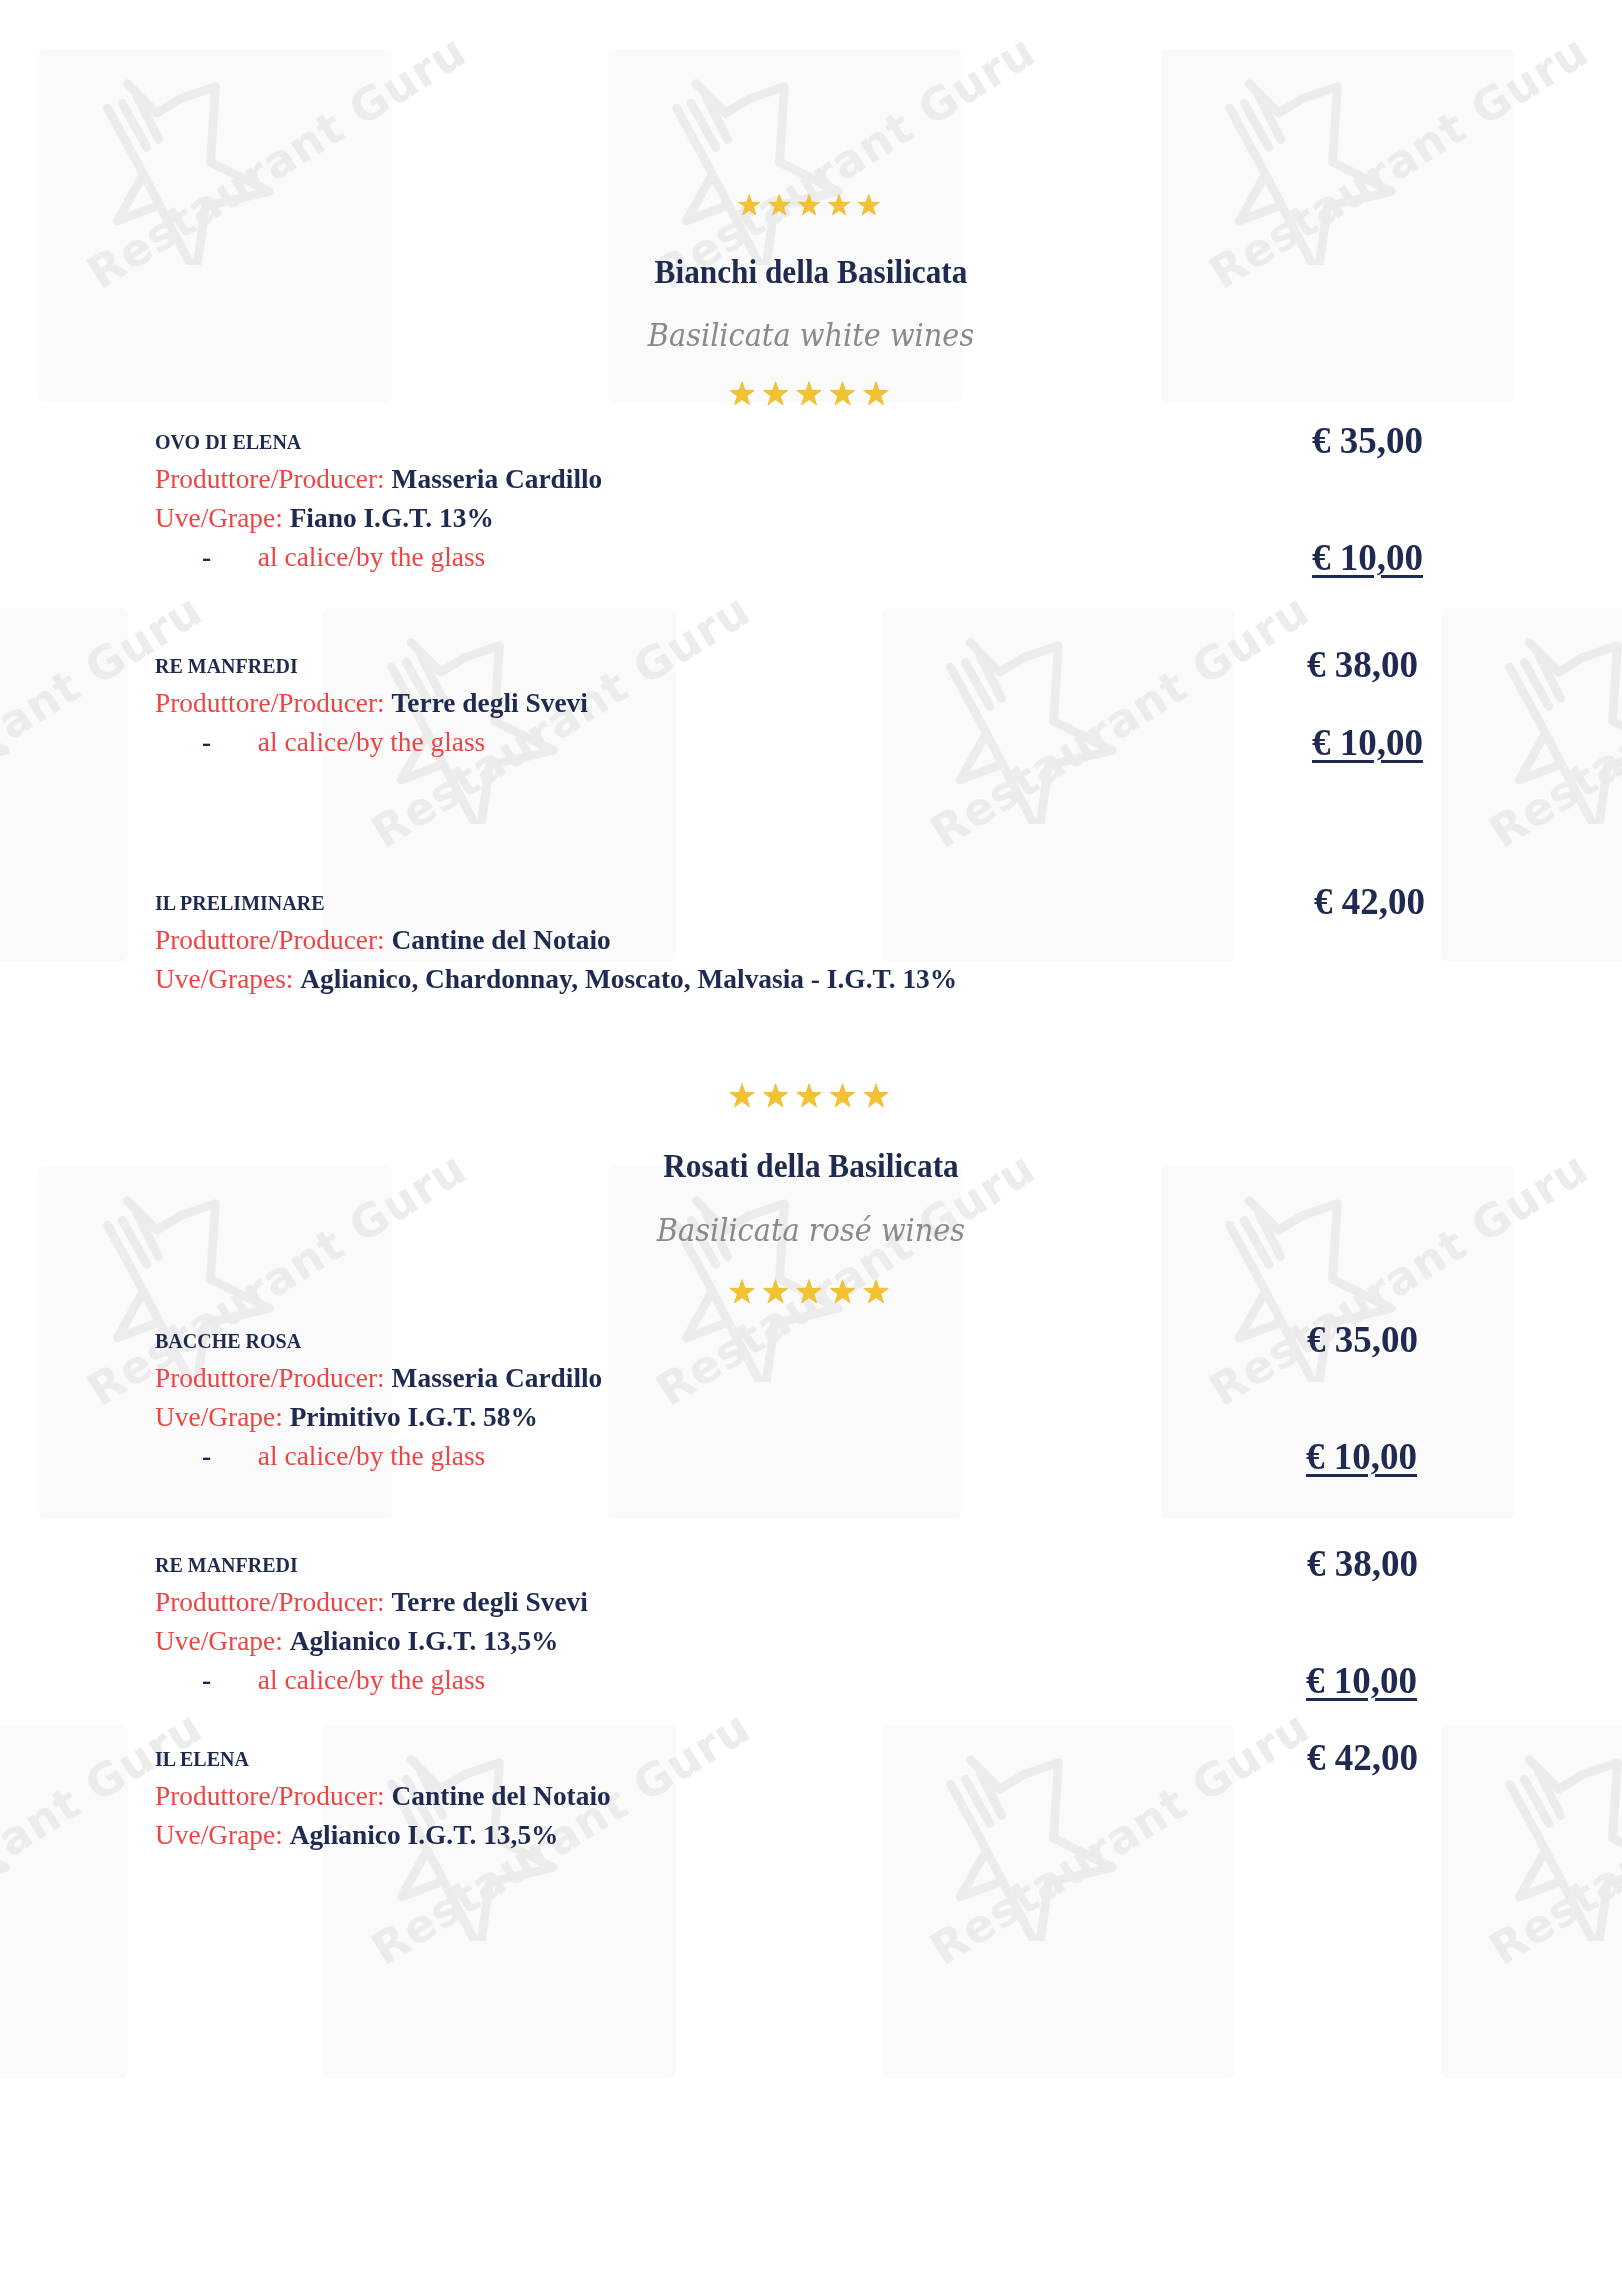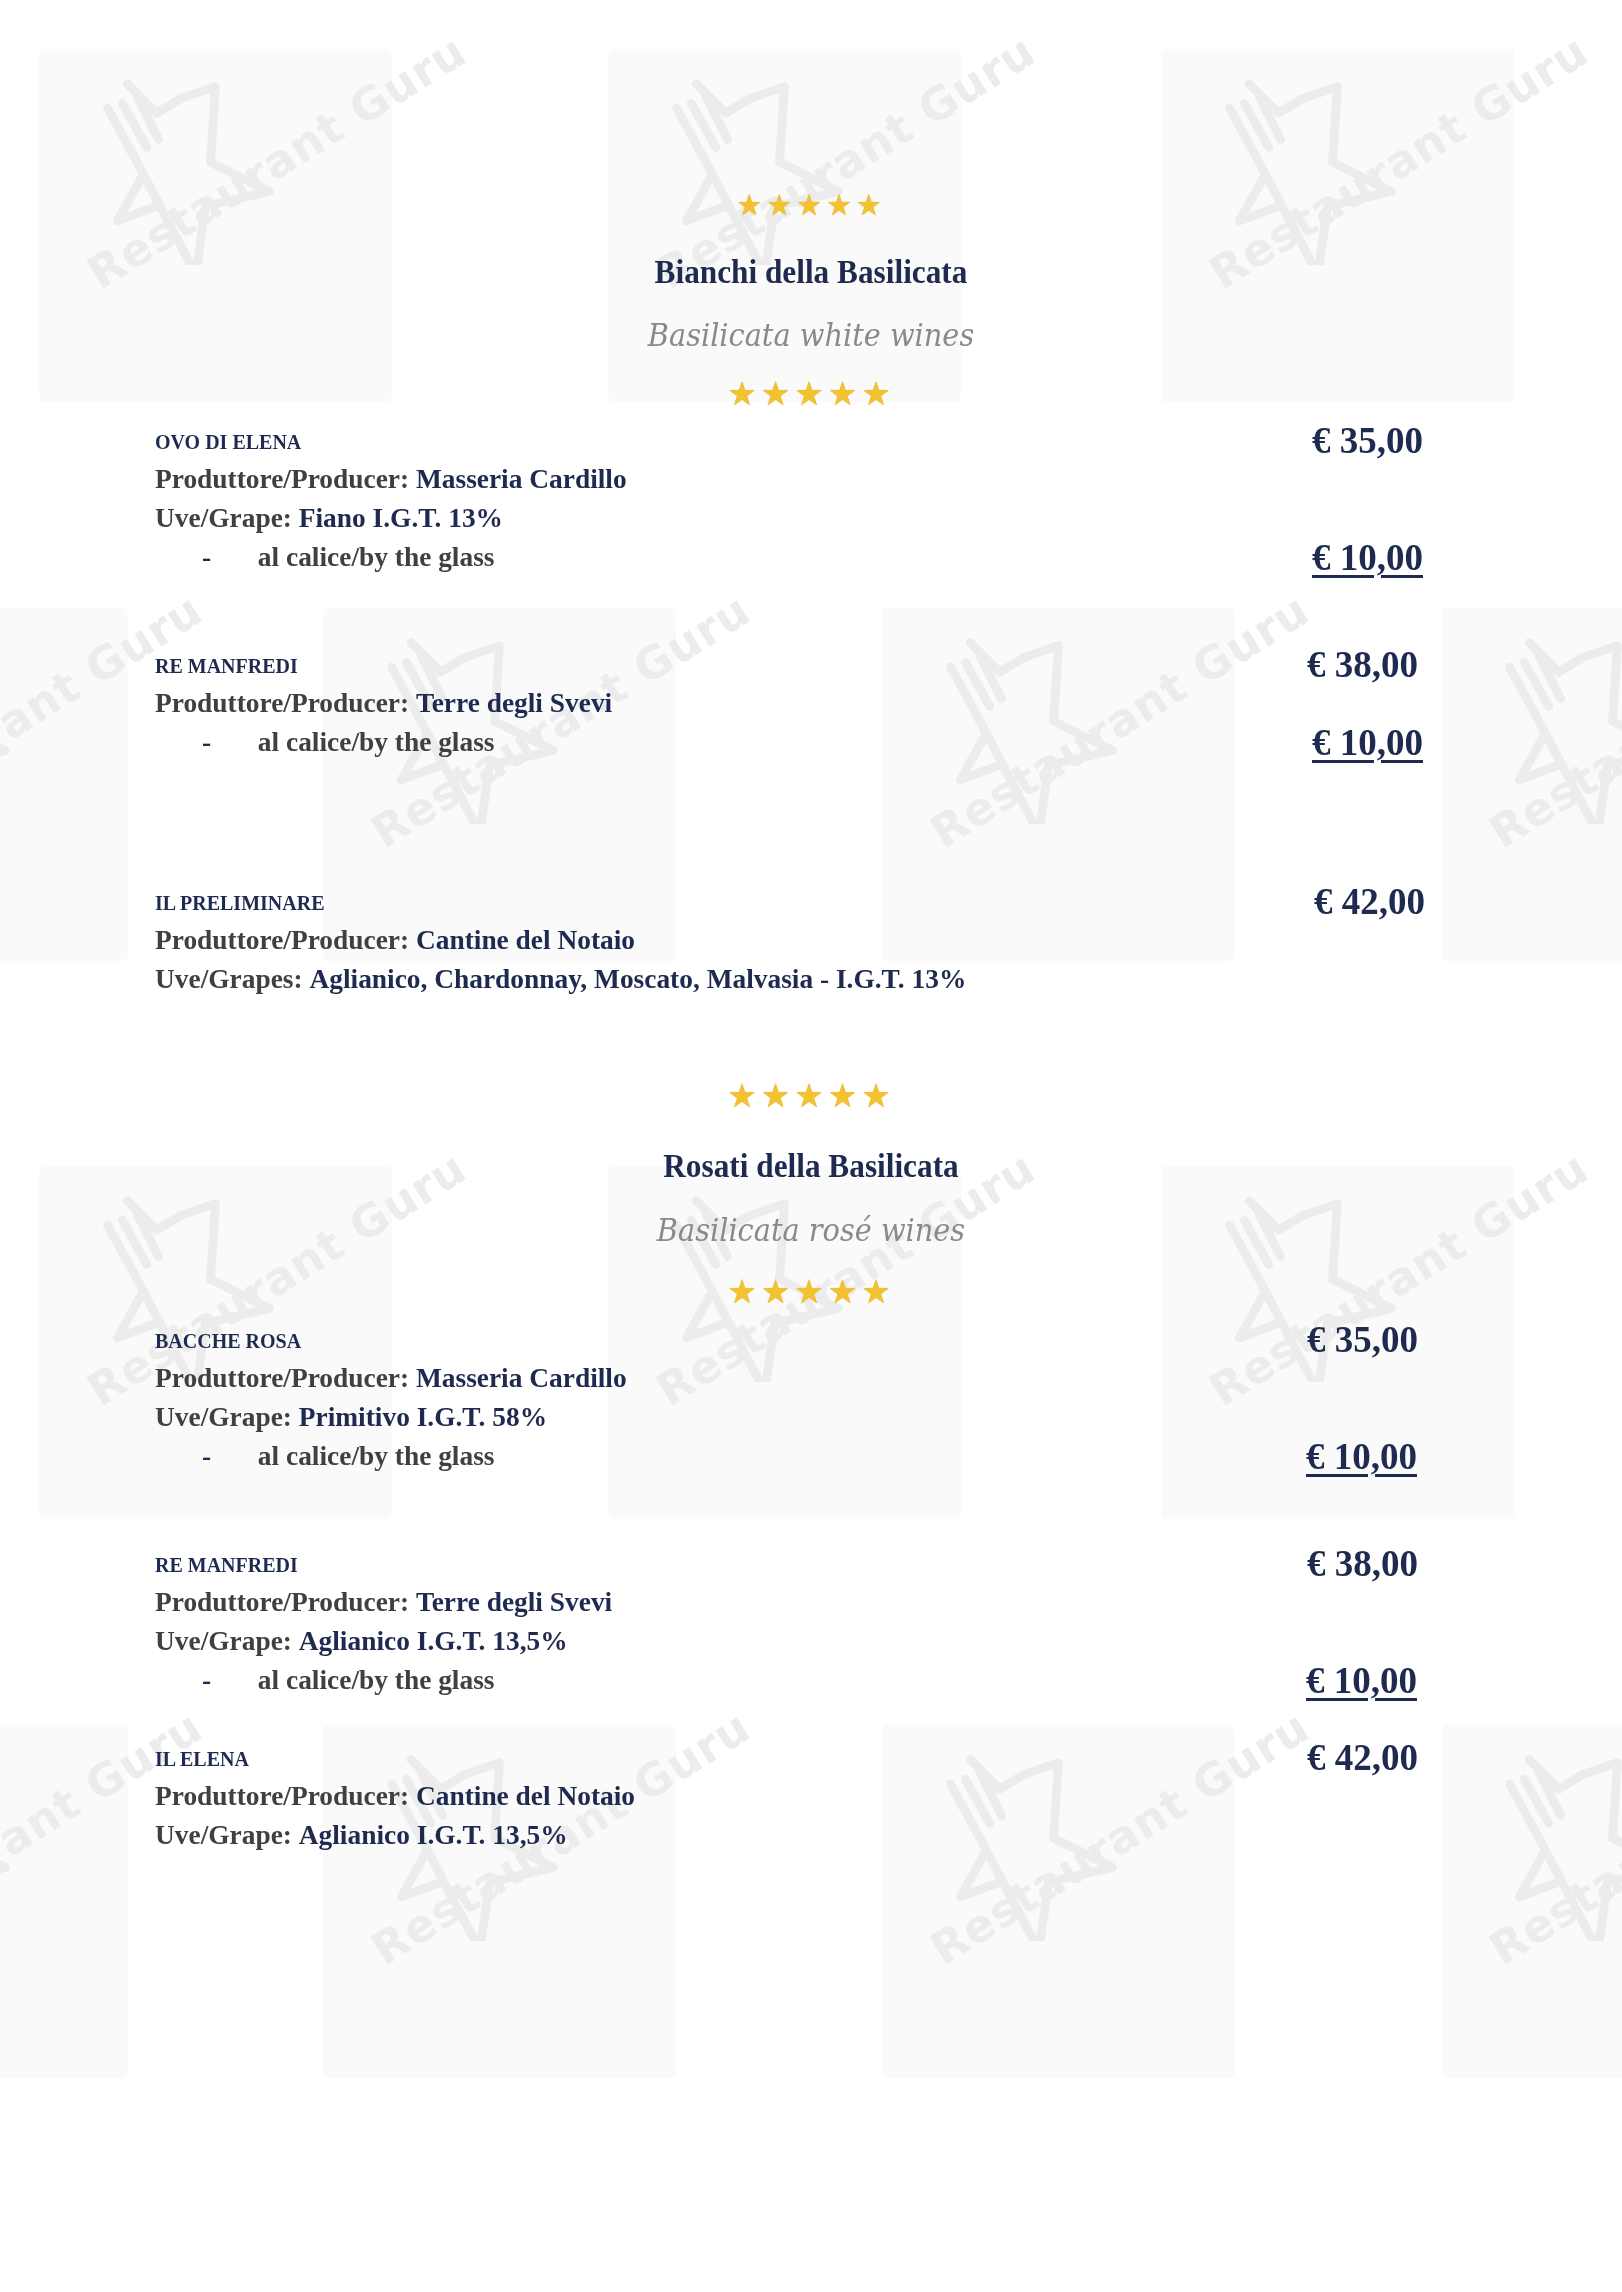--- a/index.html
+++ b/index.html
@@ -35,21 +35,21 @@
   }
   .section-sub {
     position: absolute; left: 0; right: 0; text-align: center;
     font-size: 32px; font-style: italic; color: #8a8a8a;
     font-family: "DejaVu Serif", serif; transform: scaleX(0.9);
   }
 
   .wine { position: absolute; left: 155px; width: 1255px; }
   .wine .row { position: relative; height: 39px; font-size: 27.4px; line-height: 39px; white-space: nowrap; }
   .wine .name { font-weight: bold; font-size: 20px; }
-  .wine .lbl { font-weight: bold; color: #404040; }
+  .wine .lbl { font-weight: normal; color: #ef4444; }
   .wine .val { font-weight: bold; margin-top: 45px; }
   .wine .glass-dash { display: inline-block; width: 49px; margin-left: 47px; font-weight: bold; }
   .price {
     position: absolute; top: 0; font-weight: bold; font-size: 37px;
   }
   .price.u { text-decoration: underline; text-decoration-thickness: 2.9px; text-underline-offset: 4.9px; }
 </style>
 </head>
 <body>
 

